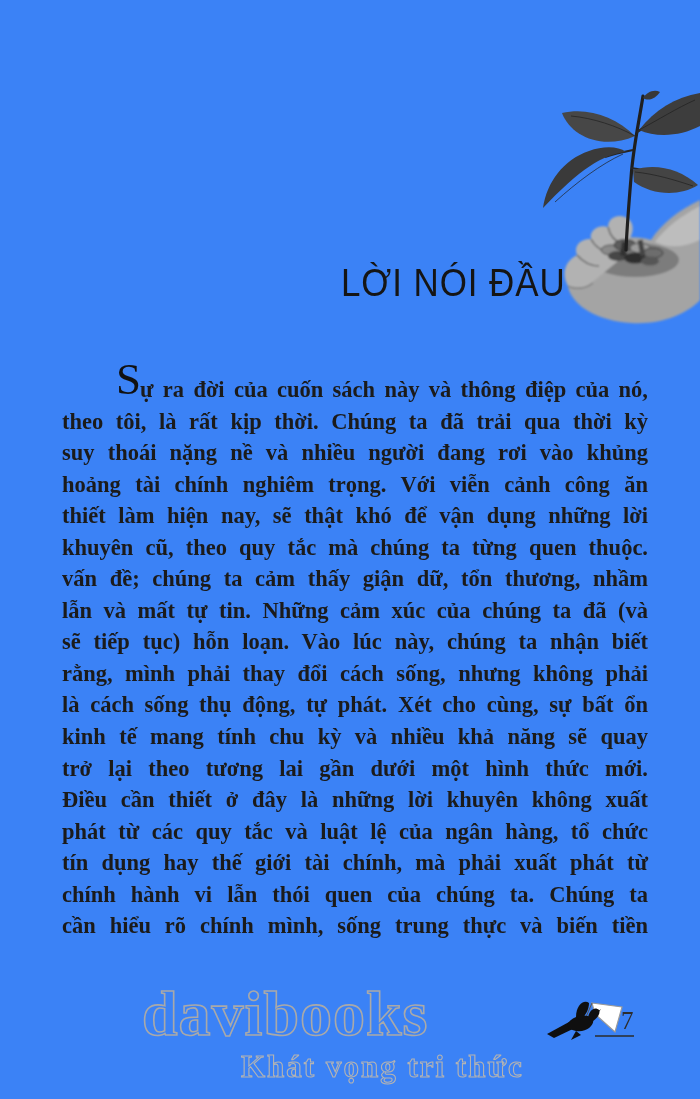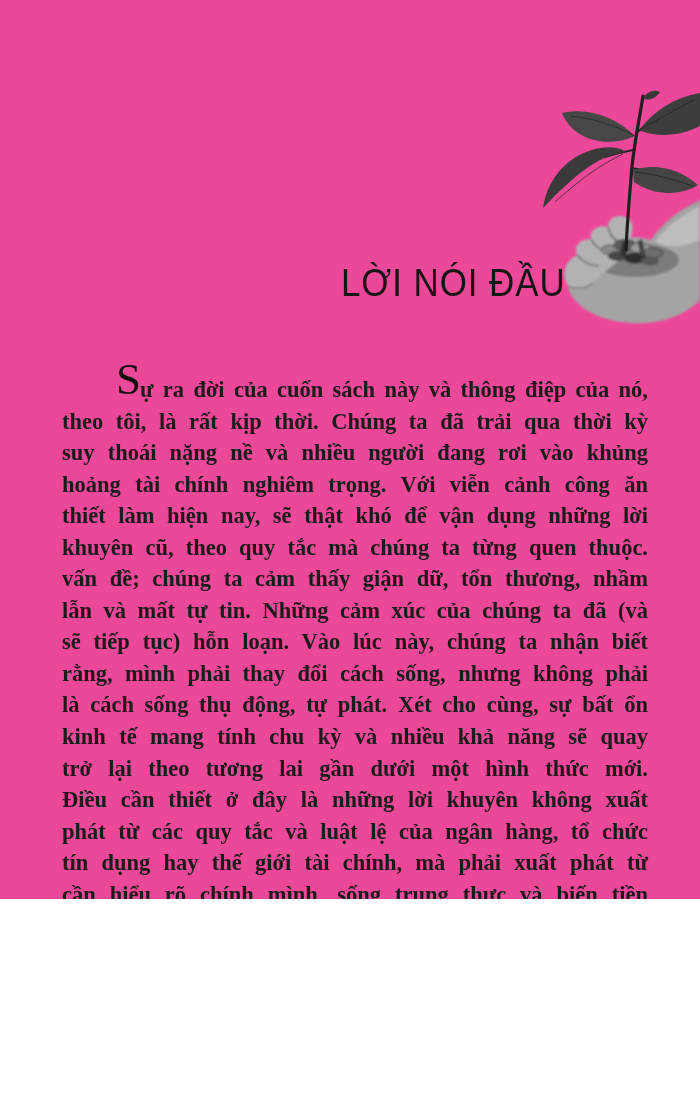--- a/index.html
+++ b/index.html
@@ -1,19 +1,19 @@
 <!DOCTYPE html>
 <html><head>
 <meta charset="utf-8">
 <style>
   html,body{margin:0;padding:0;background:#ffffff;}
   .page{
     position:relative;
-    width:700px;height:899px;
-    background:#ec4899;
+    width:700px;height:1099px;
+    background:#3b82f6;
     overflow:hidden;
     font-family:"Liberation Serif","DejaVu Serif",serif;
     color:#1b1b1b;
   }
   
   .chapter-title{
     position:absolute;
     left:341px;top:262px;
     font-family:"Liberation Sans","DejaVu Sans",sans-serif;
     font-size:38px;
@@ -166,20 +166,21 @@
         <div class="line">vấn đề; chúng ta cảm thấy giận dữ, tổn thương, nhầm</div>
         <div class="line">lẫn và mất tự tin. Những cảm xúc của chúng ta đã (và</div>
         <div class="line">sẽ tiếp tục) hỗn loạn. Vào lúc này, chúng ta nhận biết</div>
         <div class="line">rằng, mình phải thay đổi cách sống, nhưng không phải</div>
         <div class="line">là cách sống thụ động, tự phát. Xét cho cùng, sự bất ổn</div>
         <div class="line">kinh tế mang tính chu kỳ và nhiều khả năng sẽ quay</div>
         <div class="line">trở lại theo tương lai gần dưới một hình thức mới.</div>
         <div class="line">Điều cần thiết ở đây là những lời khuyên không xuất</div>
         <div class="line">phát từ các quy tắc và luật lệ của ngân hàng, tổ chức</div>
         <div class="line">tín dụng hay thế giới tài chính, mà phải xuất phát từ</div>
+        <div class="line">chính hành vi lẫn thói quen của chúng ta. Chúng ta</div>
         <div class="line">cần hiểu rõ chính mình, sống trung thực và biến tiền</div>
       </div>
   </div>
 
   <div class="bird-logo">
     <svg width="88" height="46" viewBox="0 0 88 46" xmlns="http://www.w3.org/2000/svg">
 
       <path d="M46,6 L76,10 L69,35 L49,17 Z" fill="#ffffff" stroke="#9a9a9a" stroke-width="1.2"></path>
 
       <path d="M46,6 L40,20" stroke="#555" stroke-width="1"></path>

